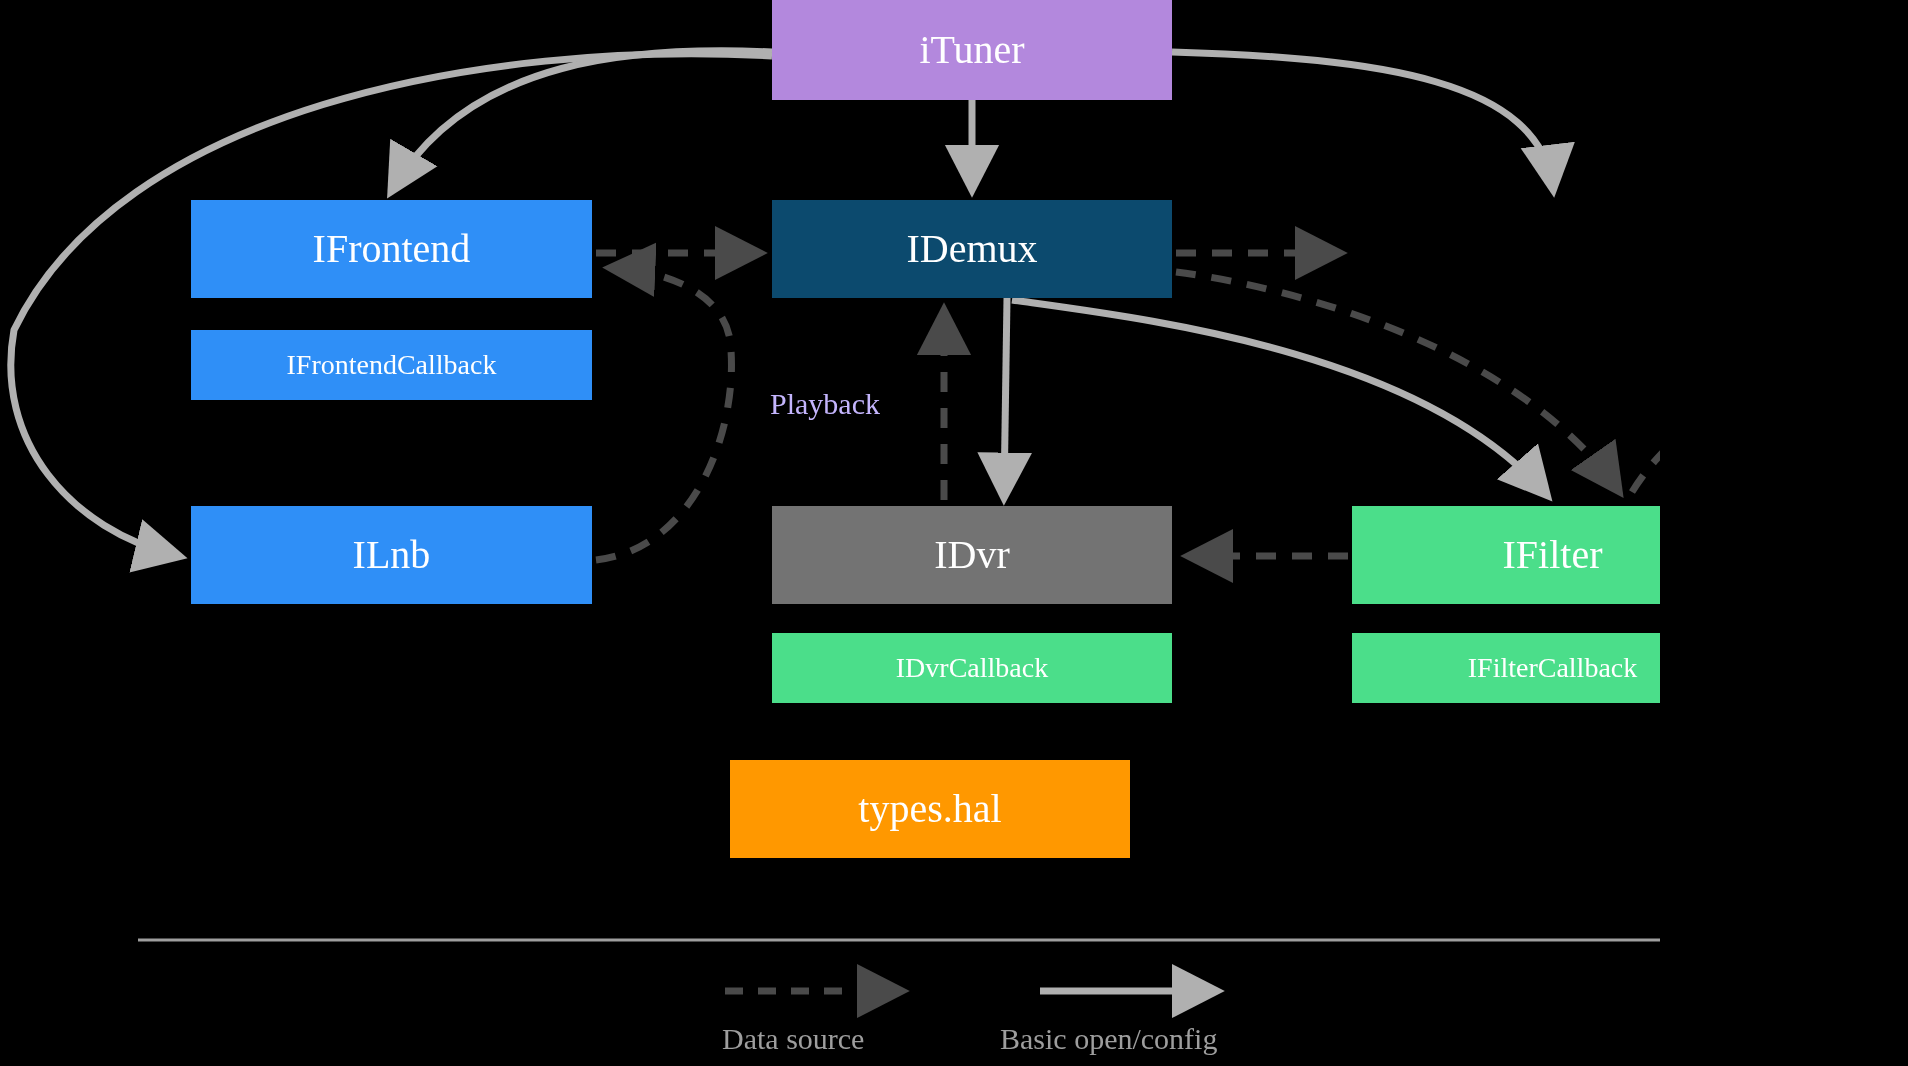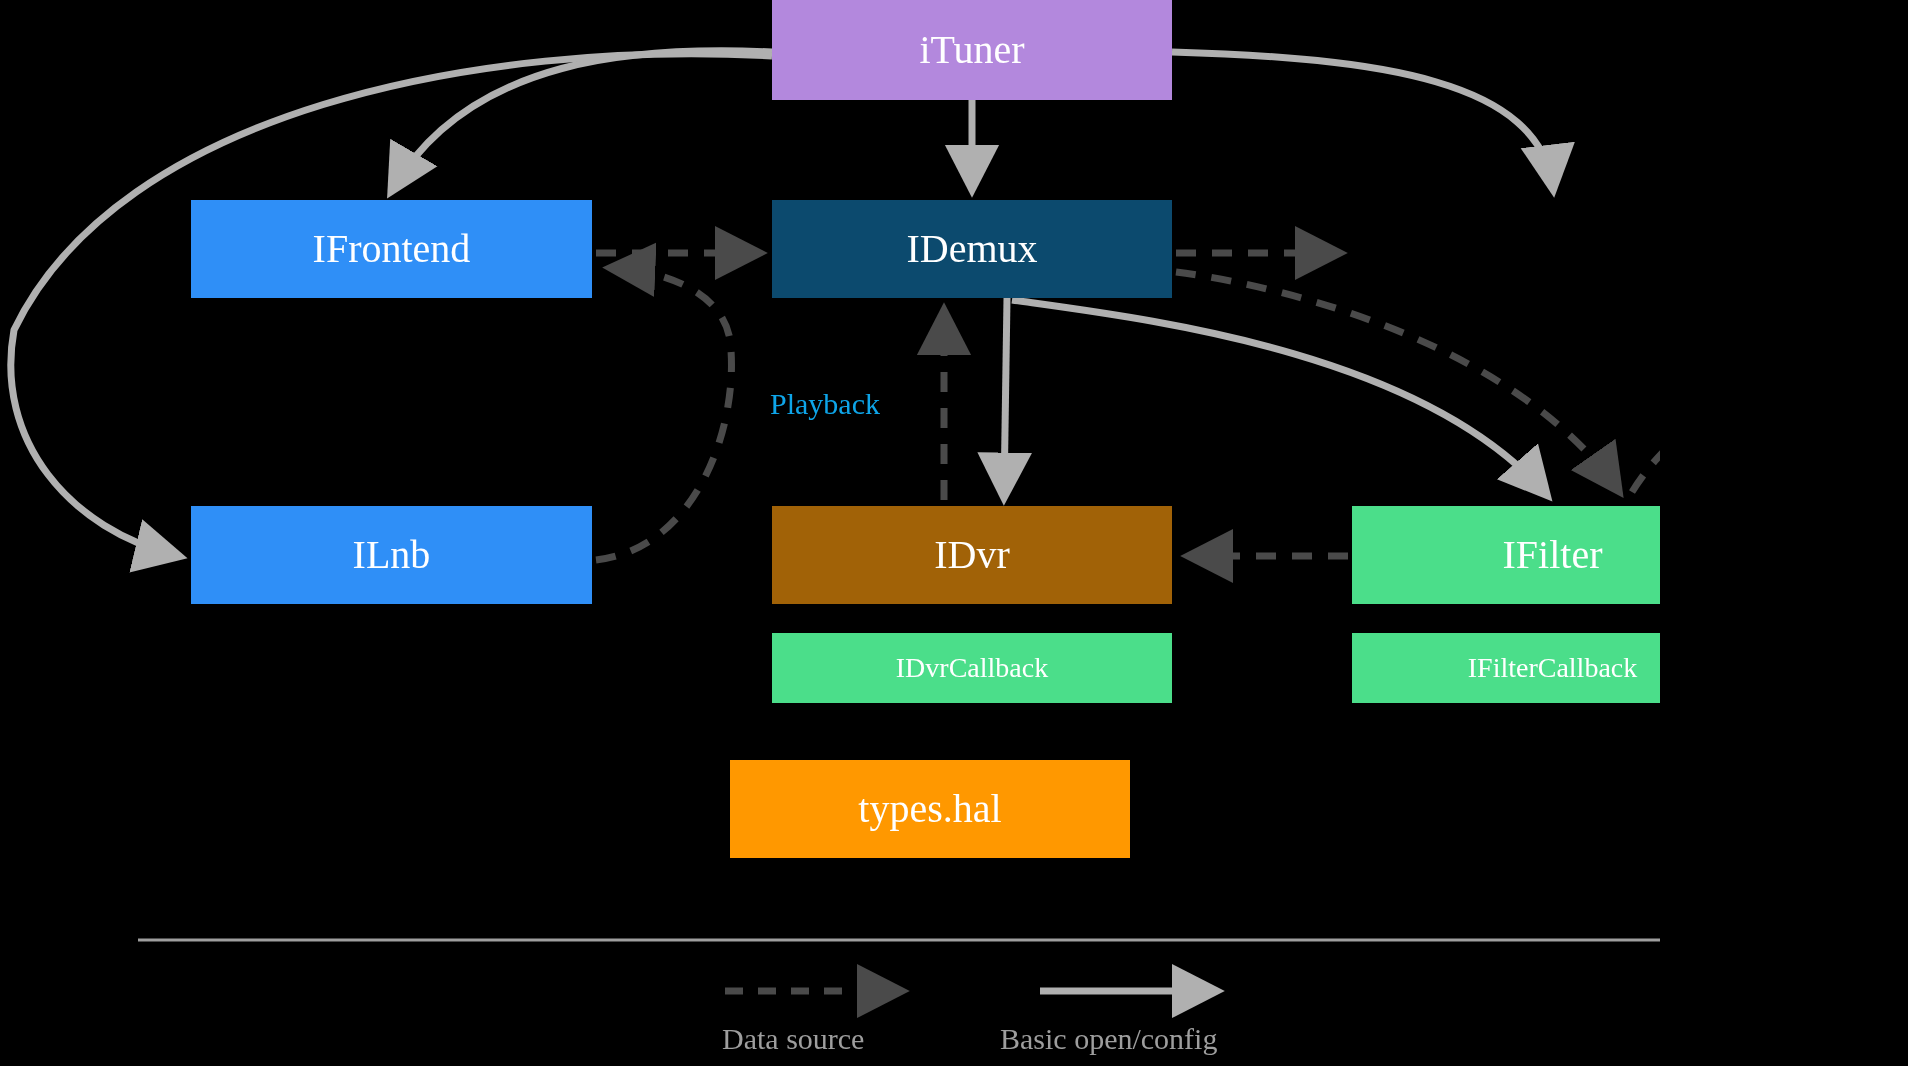--- a/index.html
+++ b/index.html
@@ -40,21 +40,21 @@
     pointer-events: none;
   }
   .legend-label {
     position: absolute;
     color: #9e9e9e;
     font-size: 30px;
     white-space: nowrap;
   }
   .edge-label {
     position: absolute;
-    color: #0ea5e9;
+    color: #c4b5fd;
     font-size: 30px;
     white-space: nowrap;
   }
 </style>
 </head>
 <body>
 
 <div id="stage" style="background: rgb(0, 0, 0);">
 
   <svg class="edge-layer" viewBox="0 0 1908 1066" width="1908" height="1066">
@@ -127,23 +127,24 @@
       <path d="M 725,991 L 900,991" fill="none" stroke="#4a4a4a" stroke-width="7" stroke-dasharray="18 15" marker-end="url(#arrow-dashed)"></path>
     </g>
 
     <g>
       <path d="M 1040,991 L 1215,991" fill="none" stroke="#b0b0b0" stroke-width="7" marker-end="url(#arrow-solid)"></path>
     </g>
   </svg>
 
   <div class="node main" style="left: 772px; top: 0px; width: 400px; height: 100px; background: rgb(179, 136, 221); color: rgb(255, 255, 255);">iTuner</div>
   <div class="node main" style="left: 191px; top: 200px; width: 401px; height: 98px; background: rgb(47, 143, 247); color: rgb(255, 255, 255);">IFrontend</div>
+  <div class="node callback" style="left: 191px; top: 330px; width: 401px; height: 70px; background: rgb(47, 143, 247); color: rgb(255, 255, 255);">IFrontendCallback</div>
   <div class="node main" style="left: 772px; top: 200px; width: 400px; height: 98px; background: #0c4a6e; color: rgb(255, 255, 255);">IDemux</div>
   <div class="node main" style="left: 191px; top: 506px; width: 401px; height: 98px; background: rgb(47, 143, 247); color: rgb(255, 255, 255);">ILnb</div>
-  <div class="node main" style="left: 772px; top: 506px; width: 400px; height: 98px; background: #a16207; color: rgb(255, 255, 255);">IDvr</div>
+  <div class="node main" style="left: 772px; top: 506px; width: 400px; height: 98px; background: #737373; color: rgb(255, 255, 255);">IDvr</div>
   <div class="node callback" style="left: 772px; top: 633px; width: 400px; height: 70px; background: rgb(75, 222, 138); color: rgb(255, 255, 255);">IDvrCallback</div>
   <div class="node main" style="left: 1352px; top: 506px; width: 401px; height: 98px; background: rgb(75, 222, 138); color: rgb(255, 255, 255);">IFilter</div>
   <div class="node callback" style="left: 1352px; top: 633px; width: 401px; height: 70px; background: rgb(75, 222, 138); color: rgb(255, 255, 255);">IFilterCallback</div>
   <div class="node main" style="left: 730px; top: 760px; width: 400px; height: 98px; background: rgb(255, 152, 0); color: rgb(255, 255, 255);">types.hal</div>
 
   <div class="edge-label" style="left:770px; top:387px;">Playback</div>
 
   <div class="legend-label" style="left:722px; top:1022px;">Data source</div>
   <div class="legend-label" style="left:1000px; top:1022px;">Basic open/config</div>
 

